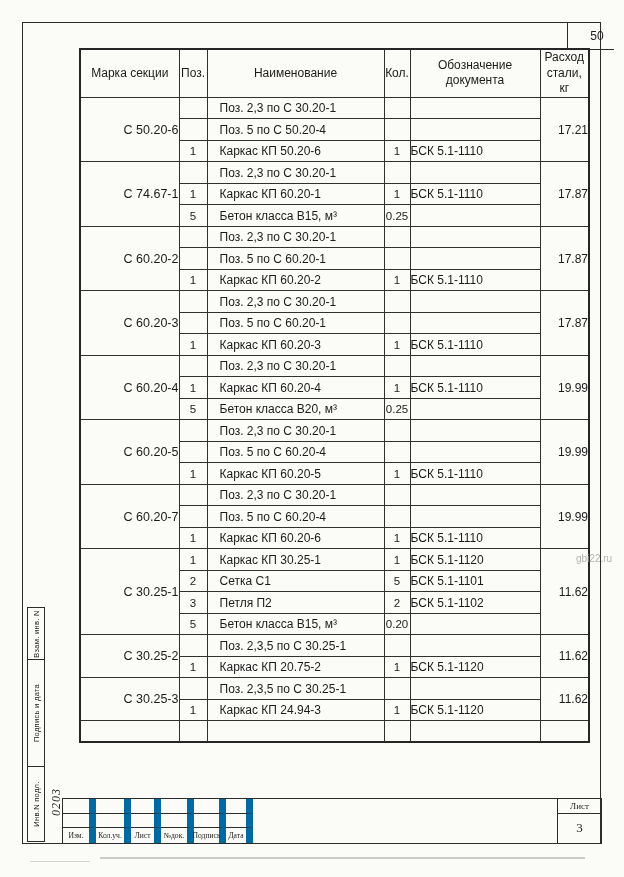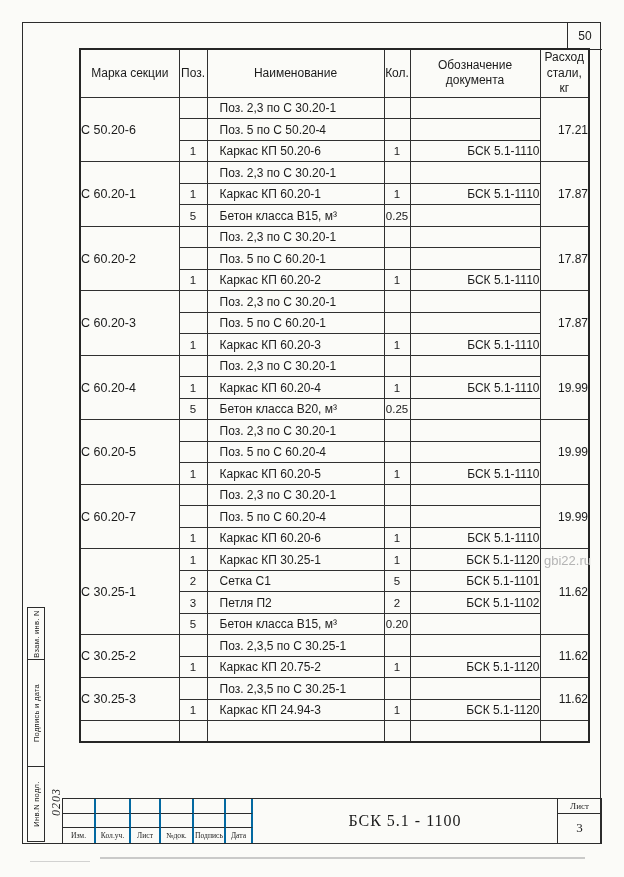--- a/index.html
+++ b/index.html
@@ -2,54 +2,54 @@
 <html><head>
 <meta charset="utf-8">
 <style>
   html,body{margin:0;padding:0;background:#e8e8e6;}
   .page{position:relative;width:624px;height:877px;background:#fbfbf8;overflow:hidden;
         font-family:"Liberation Sans",sans-serif;color:#1b1b1b;}
   .frame{position:absolute;left:22px;top:22px;width:579px;height:822px;
          border:1.5px solid #2c2c2c;box-sizing:border-box;}
   .page-num-box{position:absolute;left:567px;top:23px;width:34px;height:26px;
                 border-left:1.3px solid #2c2c2c;border-bottom:1.3px solid #2c2c2c;
-                display:flex;align-items:center;justify-content:center;font-size:12px;}
+                display:flex;align-items:center;justify-content:center;font-size:12px;padding-left:12px;}
   
   .spec{position:absolute;left:79px;top:48px;border-collapse:collapse;table-layout:fixed;
         border:2px solid #262626;}
   .spec th,.spec td{border:1px solid #303030;padding:0;overflow:hidden;white-space:nowrap;}
   .spec thead tr{height:46px;}
   .spec tbody tr{height:21.5px;}
   .spec th{font-weight:normal;font-size:12px;line-height:1.3;text-align:center;}
   td.c-pos,td.c-qty{text-align:center;font-size:11.5px;}
   td.c-name{text-align:left;padding-left:12px;font-size:12px;}
-  td.c-doc{text-align:right;font-size:12px;}
-  td.c-mark{text-align:left;font-size:12.5px;}
+  td.c-doc{text-align:left;font-size:12px;}
+  td.c-mark{text-align:right;font-size:12.5px;}
   td.c-steel{text-align:right;font-size:12px;}
   
-  .watermark{position:absolute;left:544px;top:553px;font-size:13px;color:#b4b4b4;}
+  .watermark{position:absolute;left:576px;top:553px;font-size:10px;color:#b4b4b4;}
   
   .strip{position:absolute;left:27px;top:608px;width:18px;}
   .strip-box{border:1px solid #2c2c2c;position:relative;box-sizing:border-box;margin-top:-1px;}
   .strip-box span{position:absolute;left:50%;top:50%;
                   transform:translate(-50%,-50%) rotate(-90deg);
                   white-space:nowrap;font-size:7.5px;letter-spacing:0.3px;}
   .sb1{height:53px;}.sb2{height:108px;}.sb3{height:76px;}
   .handwritten{position:absolute;left:41px;top:786px;width:30px;height:32px;
                display:flex;align-items:center;justify-content:center;
                transform:rotate(-90deg);font-family:"Liberation Serif",serif;
                font-style:italic;font-size:12px;letter-spacing:1px;color:#222;}
   
   .title-block{position:absolute;left:62px;top:798px;width:540px;height:46px;
                border:1.5px solid #2c2c2c;box-sizing:border-box;
                font-family:"Liberation Serif",serif;}
   .tb-small{position:absolute;left:0;top:0;width:190px;height:100%;
             display:grid;grid-template-columns:33px 35px 30px 33px 32px 27px;
             grid-template-rows:1fr 1fr 1fr;box-sizing:border-box;}
-  .tb-small .c{border-right:2px solid #0369a1;border-bottom:1px solid #2c2c2c;
+  .tb-small .c{border-right:7px solid #0369a1;border-bottom:1px solid #2c2c2c;
                display:flex;align-items:center;justify-content:center;
                font-size:7.6px;box-sizing:border-box;}
   .tb-small .c.last{border-bottom:none;}
   .tb-center{position:absolute;left:190px;right:44px;top:0;bottom:0;
              display:flex;align-items:center;justify-content:center;
              font-size:16px;letter-spacing:1px;}
   .tb-right{position:absolute;right:0;top:0;width:44px;height:100%;
             border-left:1px solid #2c2c2c;box-sizing:border-box;}
   .tb-right .lbl{height:15px;border-bottom:1px solid #2c2c2c;box-sizing:border-box;
                  display:flex;align-items:center;justify-content:center;font-size:9px;}
@@ -105,21 +105,21 @@
           <td class="c-qty"></td>
           <td class="c-doc"></td>
         </tr>
         <tr>
           <td class="c-pos">1</td>
           <td class="c-name">Каркас КП 50.20-6</td>
           <td class="c-qty">1</td>
           <td class="c-doc">БСК 5.1-1110</td>
         </tr>
         <tr>
-          <td class="c-mark" rowspan="3">С 60.20-1</td>
+          <td class="c-mark" rowspan="3">С 74.67-1</td>
           <td class="c-pos"></td>
           <td class="c-name">Поз. 2,3 по С 30.20-1</td>
           <td class="c-qty"></td>
           <td class="c-doc"></td>
           <td class="c-steel" rowspan="3">17.87</td>
         </tr>
         <tr>
           <td class="c-pos">1</td>
           <td class="c-name">Каркас КП 60.20-1</td>
           <td class="c-qty">1</td>
@@ -326,21 +326,20 @@
         <div class="c"></div>
       <div class="c"></div>
         <div class="c"></div>
       <div class="c last">Изм.</div>
       <div class="c last">Кол.уч.</div>
       <div class="c last">Лист</div>
       <div class="c last">№док.</div>
       <div class="c last">Подпись</div>
       <div class="c last">Дата</div>
     </div>
-    <div class="tb-center">БСК 5.1 - 1100</div>
     <div class="tb-right">
       <div class="lbl">Лист</div>
       <div class="num">3</div>
     </div>
   </div>
 
   <div class="scan-line"></div>
   <div class="scan-line2"></div>
 </div>
 

